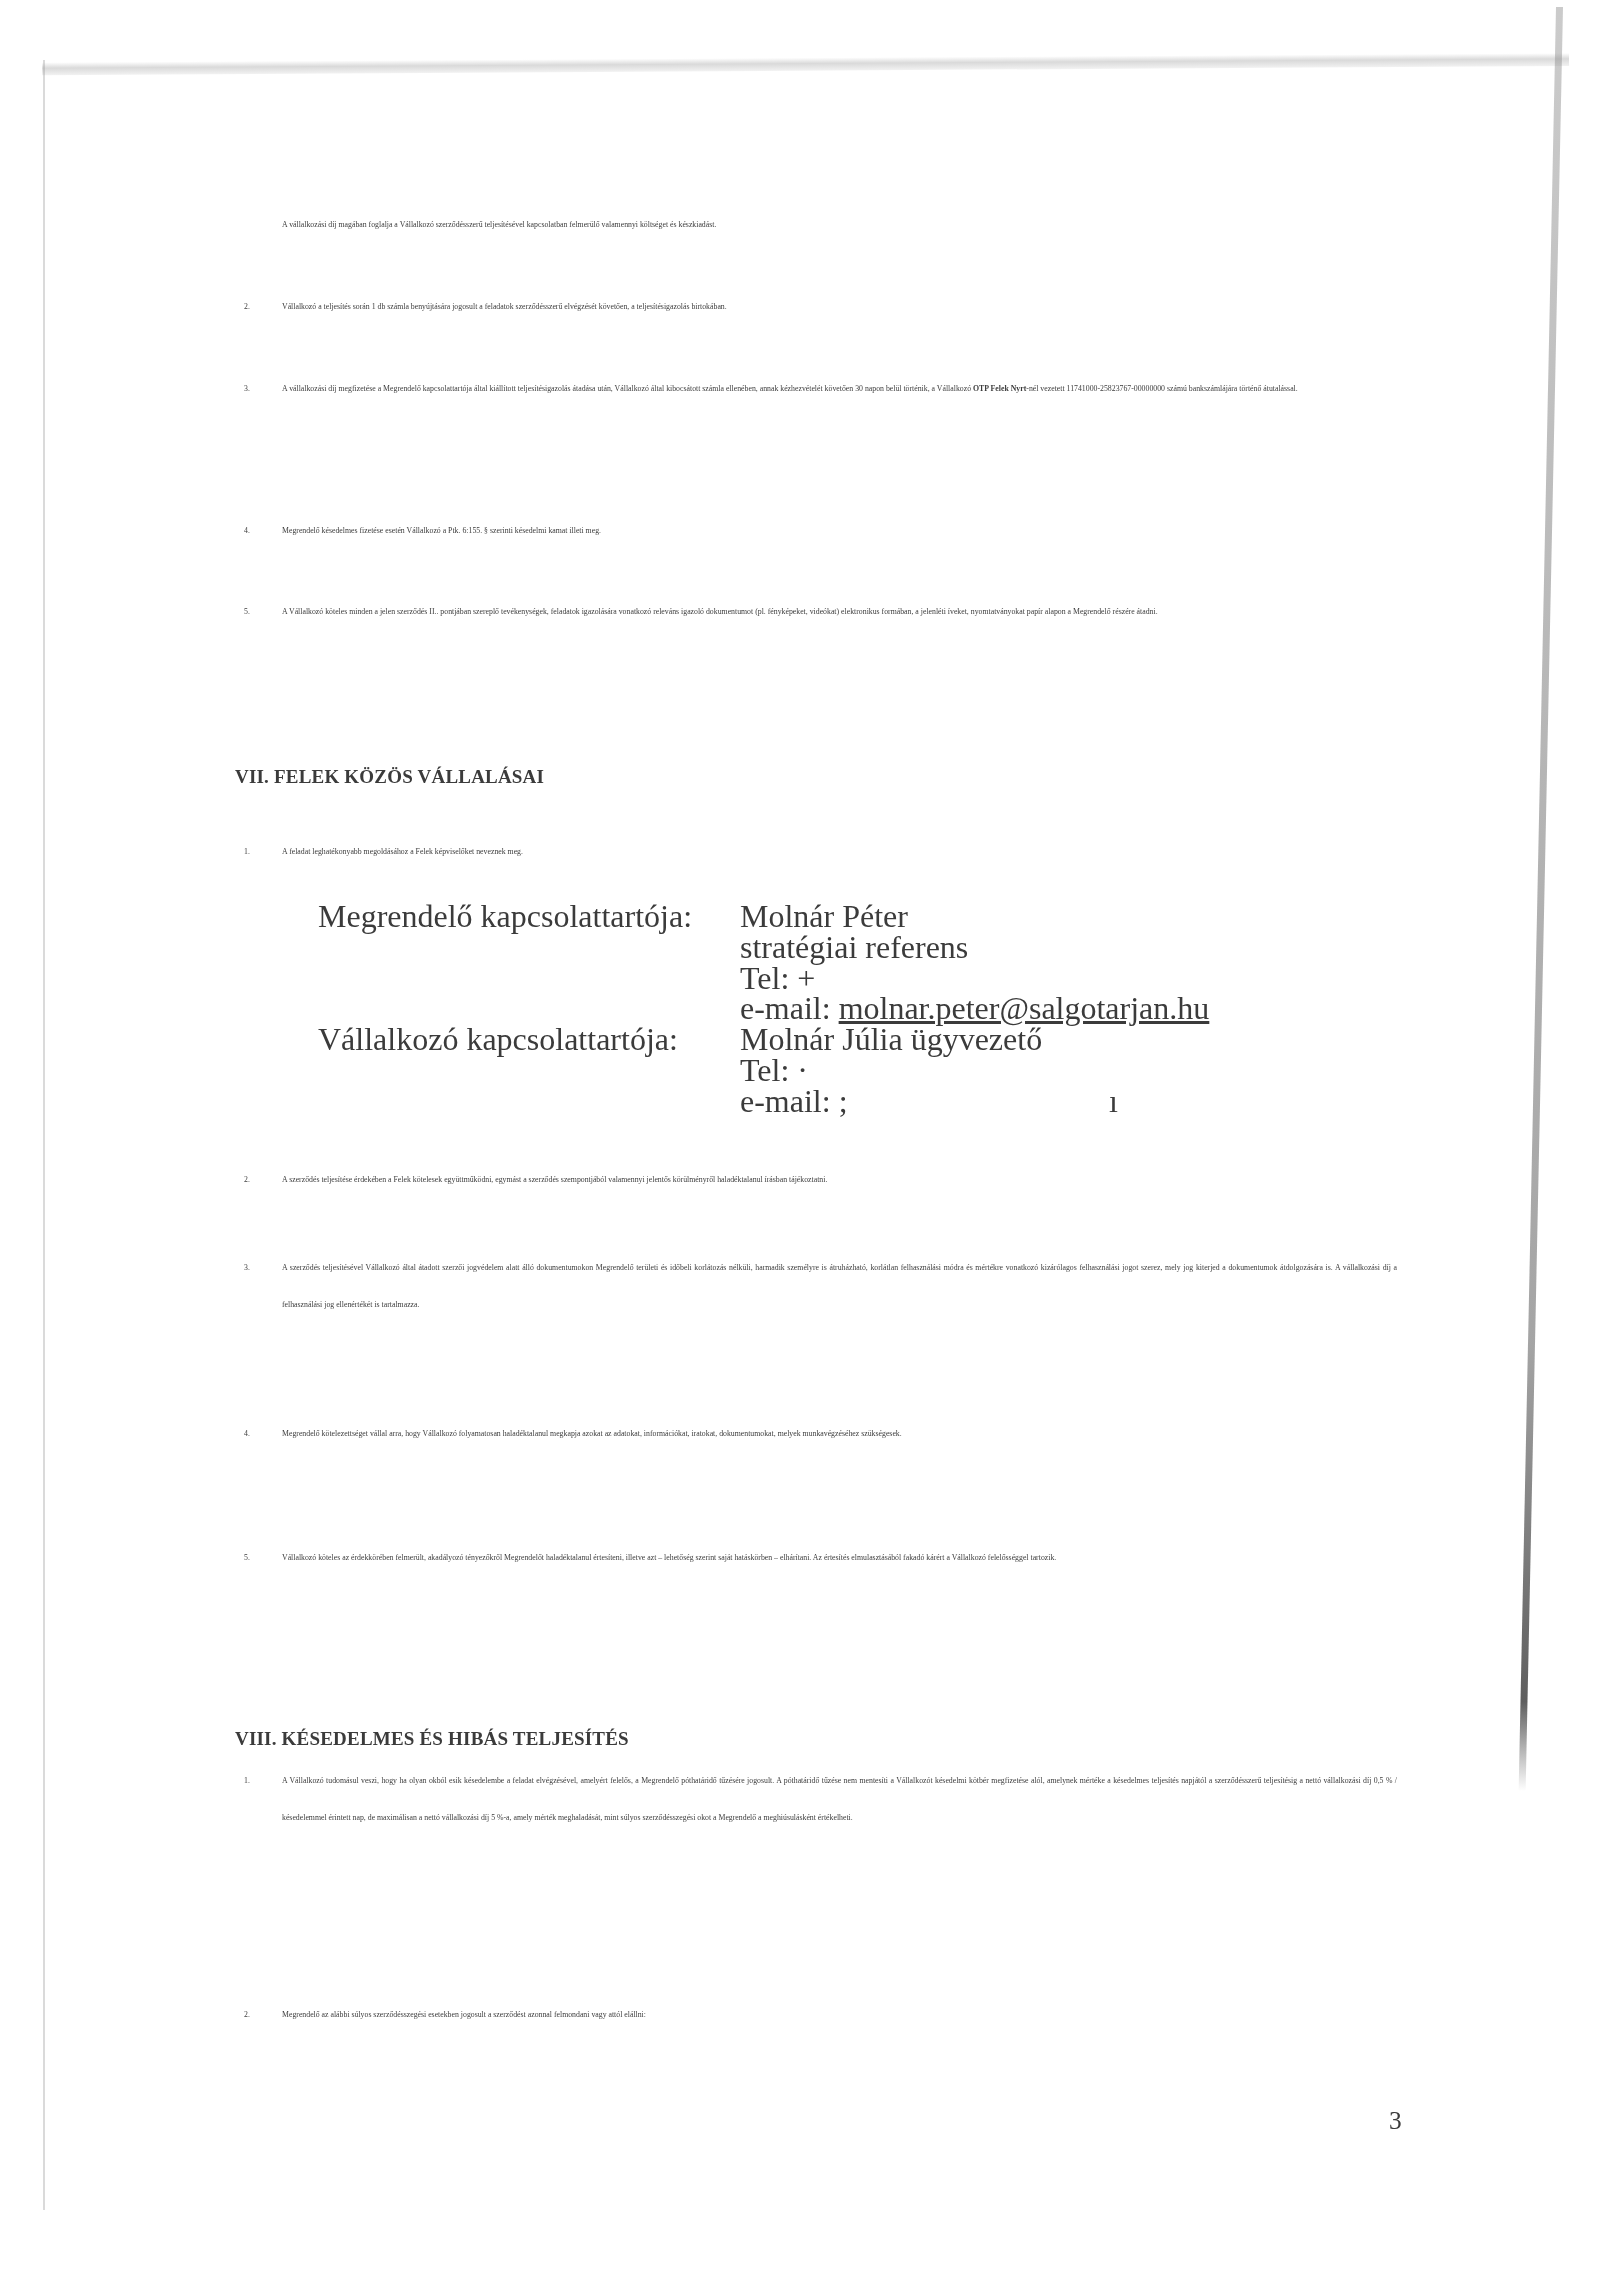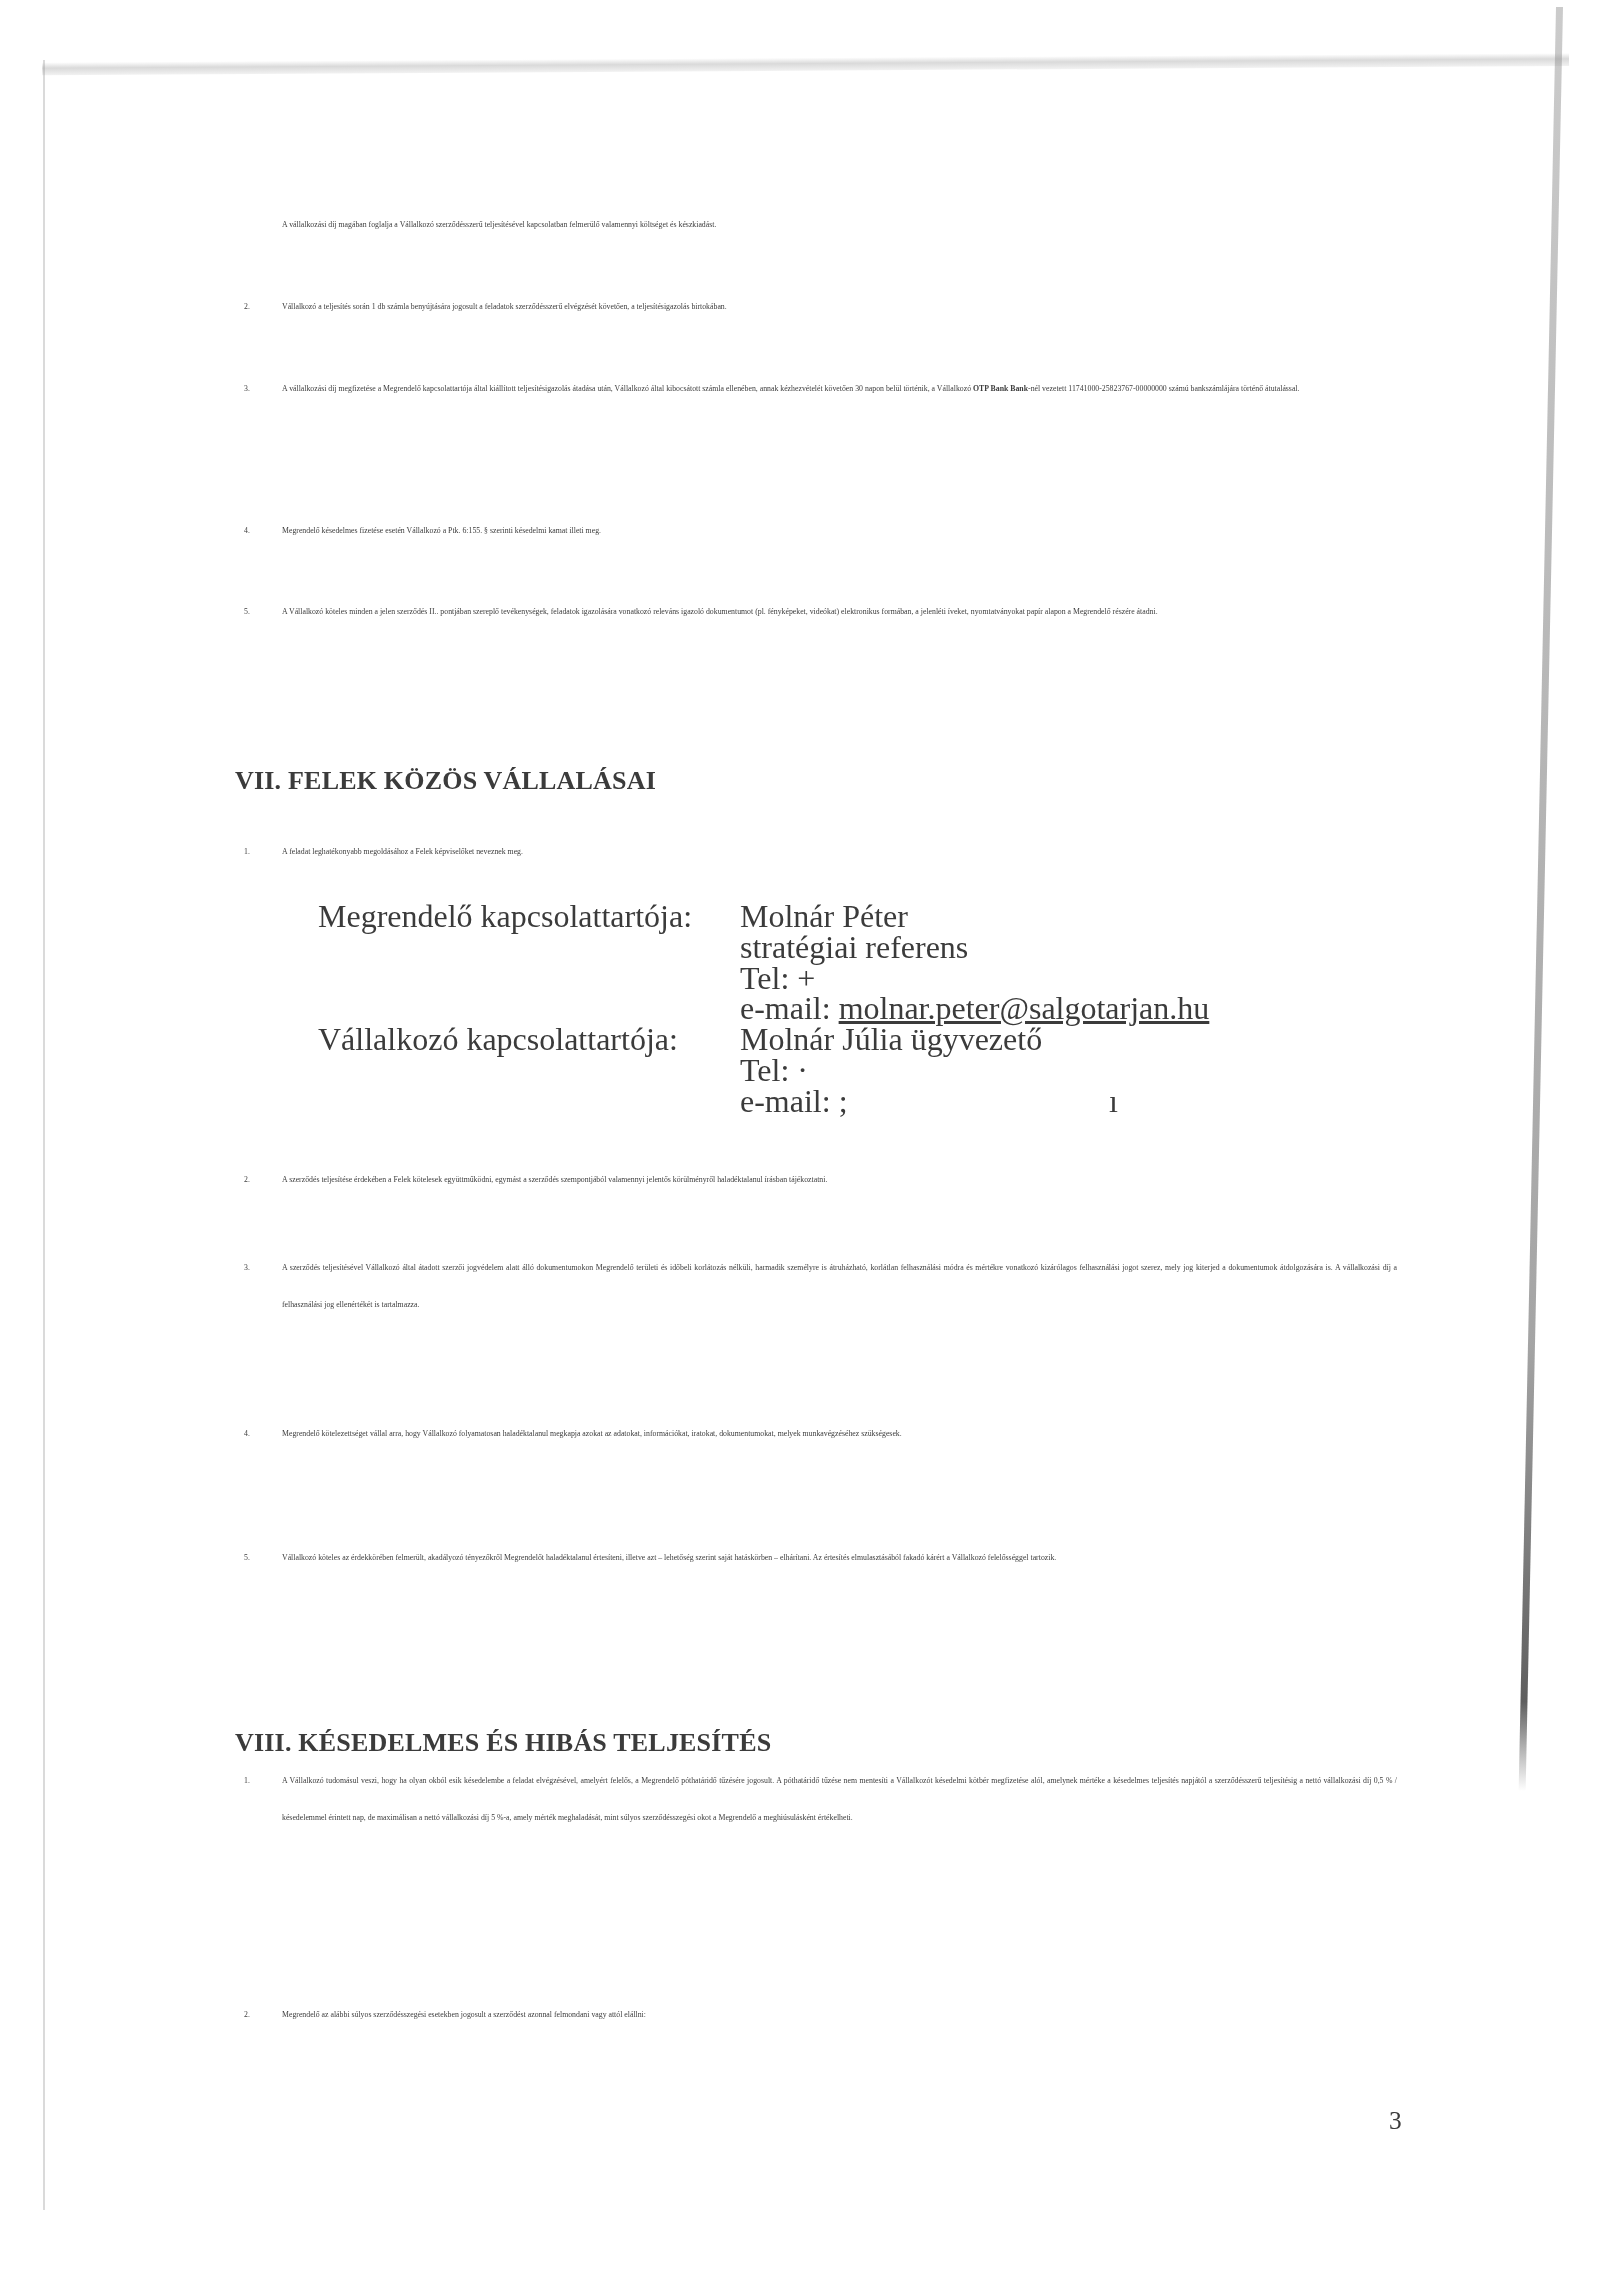--- a/index.html
+++ b/index.html
@@ -22,21 +22,21 @@
     background: linear-gradient(to bottom, rgba(140,140,140,0.45), rgba(90,90,90,0.55) 75%, rgba(40,40,40,0.75) 95%, rgba(255,255,255,0));
     transform: skewX(-1.2deg); transform-origin: top left;
   }
   .item { position: absolute; left: 244px; width: 1153px; }
   .num { position: absolute; left: 0; top: 0; width: 34px; }
   .body { position: absolute; left: 38px; width: 1115px; text-align: justify; }
   .upper .body { line-height: 30px; }
   .lower .body { line-height: 37px; }
   .upper .num { line-height: 30px; }
   .lower .num { line-height: 37px; }
-  .heading { position: absolute; left: 235px; font-weight: bold; font-size: 26px; letter-spacing: 0.2px; }
+  .heading { position: absolute; left: 235px; font-weight: bold; font-size: 19px; letter-spacing: 0.2px; }
   .bold { font-weight: bold; }
   .contact { position: absolute; font-size: 32px; line-height: 29px; }
   .contact-label { position: absolute; left: 318px; }
   .contact-value { position: absolute; left: 740px; }
   .email-link { text-decoration: underline; color: #3b3b3b; }
   .page-number { position: absolute; left: 1389px; top: 2106px; font-size: 25.4px; }
 </style>
 </head>
 <body>
 
@@ -48,21 +48,21 @@
   <div class="body" style="top:0;">A vállalkozási díj magában foglalja a Vállalkozó szerződésszerű teljesítésével kapcsolatban felmerülő valamennyi költséget és készkiadást.</div>
 </div>
 
 <div class="item upper" style="top:292px;">
   <div class="num">2.</div>
   <div class="body">Vállalkozó a teljesítés során 1 db számla benyújtására jogosult a feladatok szerződésszerű elvégzését követően, a teljesítésigazolás birtokában.</div>
 </div>
 
 <div class="item upper" style="top:374px;">
   <div class="num">3.</div>
-  <div class="body"><span>A vállalkozási díj megfizetése a Megrendelő kapcsolattartója által kiállított teljesítésigazolás átadása után, Vállalkozó által kibocsátott számla ellenében, annak kézhezvételét követően 30 napon belül történik, a Vállalkozó </span><span class="bold">OTP Bank Bank</span><span>-nél vezetett 11741000-25823767-00000000 számú bankszámlájára történő átutalással.</span></div>
+  <div class="body"><span>A vállalkozási díj megfizetése a Megrendelő kapcsolattartója által kiállított teljesítésigazolás átadása után, Vállalkozó által kibocsátott számla ellenében, annak kézhezvételét követően 30 napon belül történik, a Vállalkozó </span><span class="bold">OTP Felek Nyrt</span><span>-nél vezetett 11741000-25823767-00000000 számú bankszámlájára történő átutalással.</span></div>
 </div>
 
 <div class="item upper" style="top:516px;">
   <div class="num">4.</div>
   <div class="body">Megrendelő késedelmes fizetése esetén Vállalkozó a Ptk. 6:155. § szerinti késedelmi kamat illeti meg.</div>
 </div>
 
 <div class="item upper" style="top:597px;">
   <div class="num">5.</div>
   <div class="body">A Vállalkozó köteles minden a jelen szerződés II.. pontjában szereplő tevékenységek, feladatok igazolására vonatkozó releváns igazoló dokumentumot (pl. fényképeket, videókat) elektronikus formában, a jelenléti íveket, nyomtatványokat papír alapon a Megrendelő részére átadni.</div>

